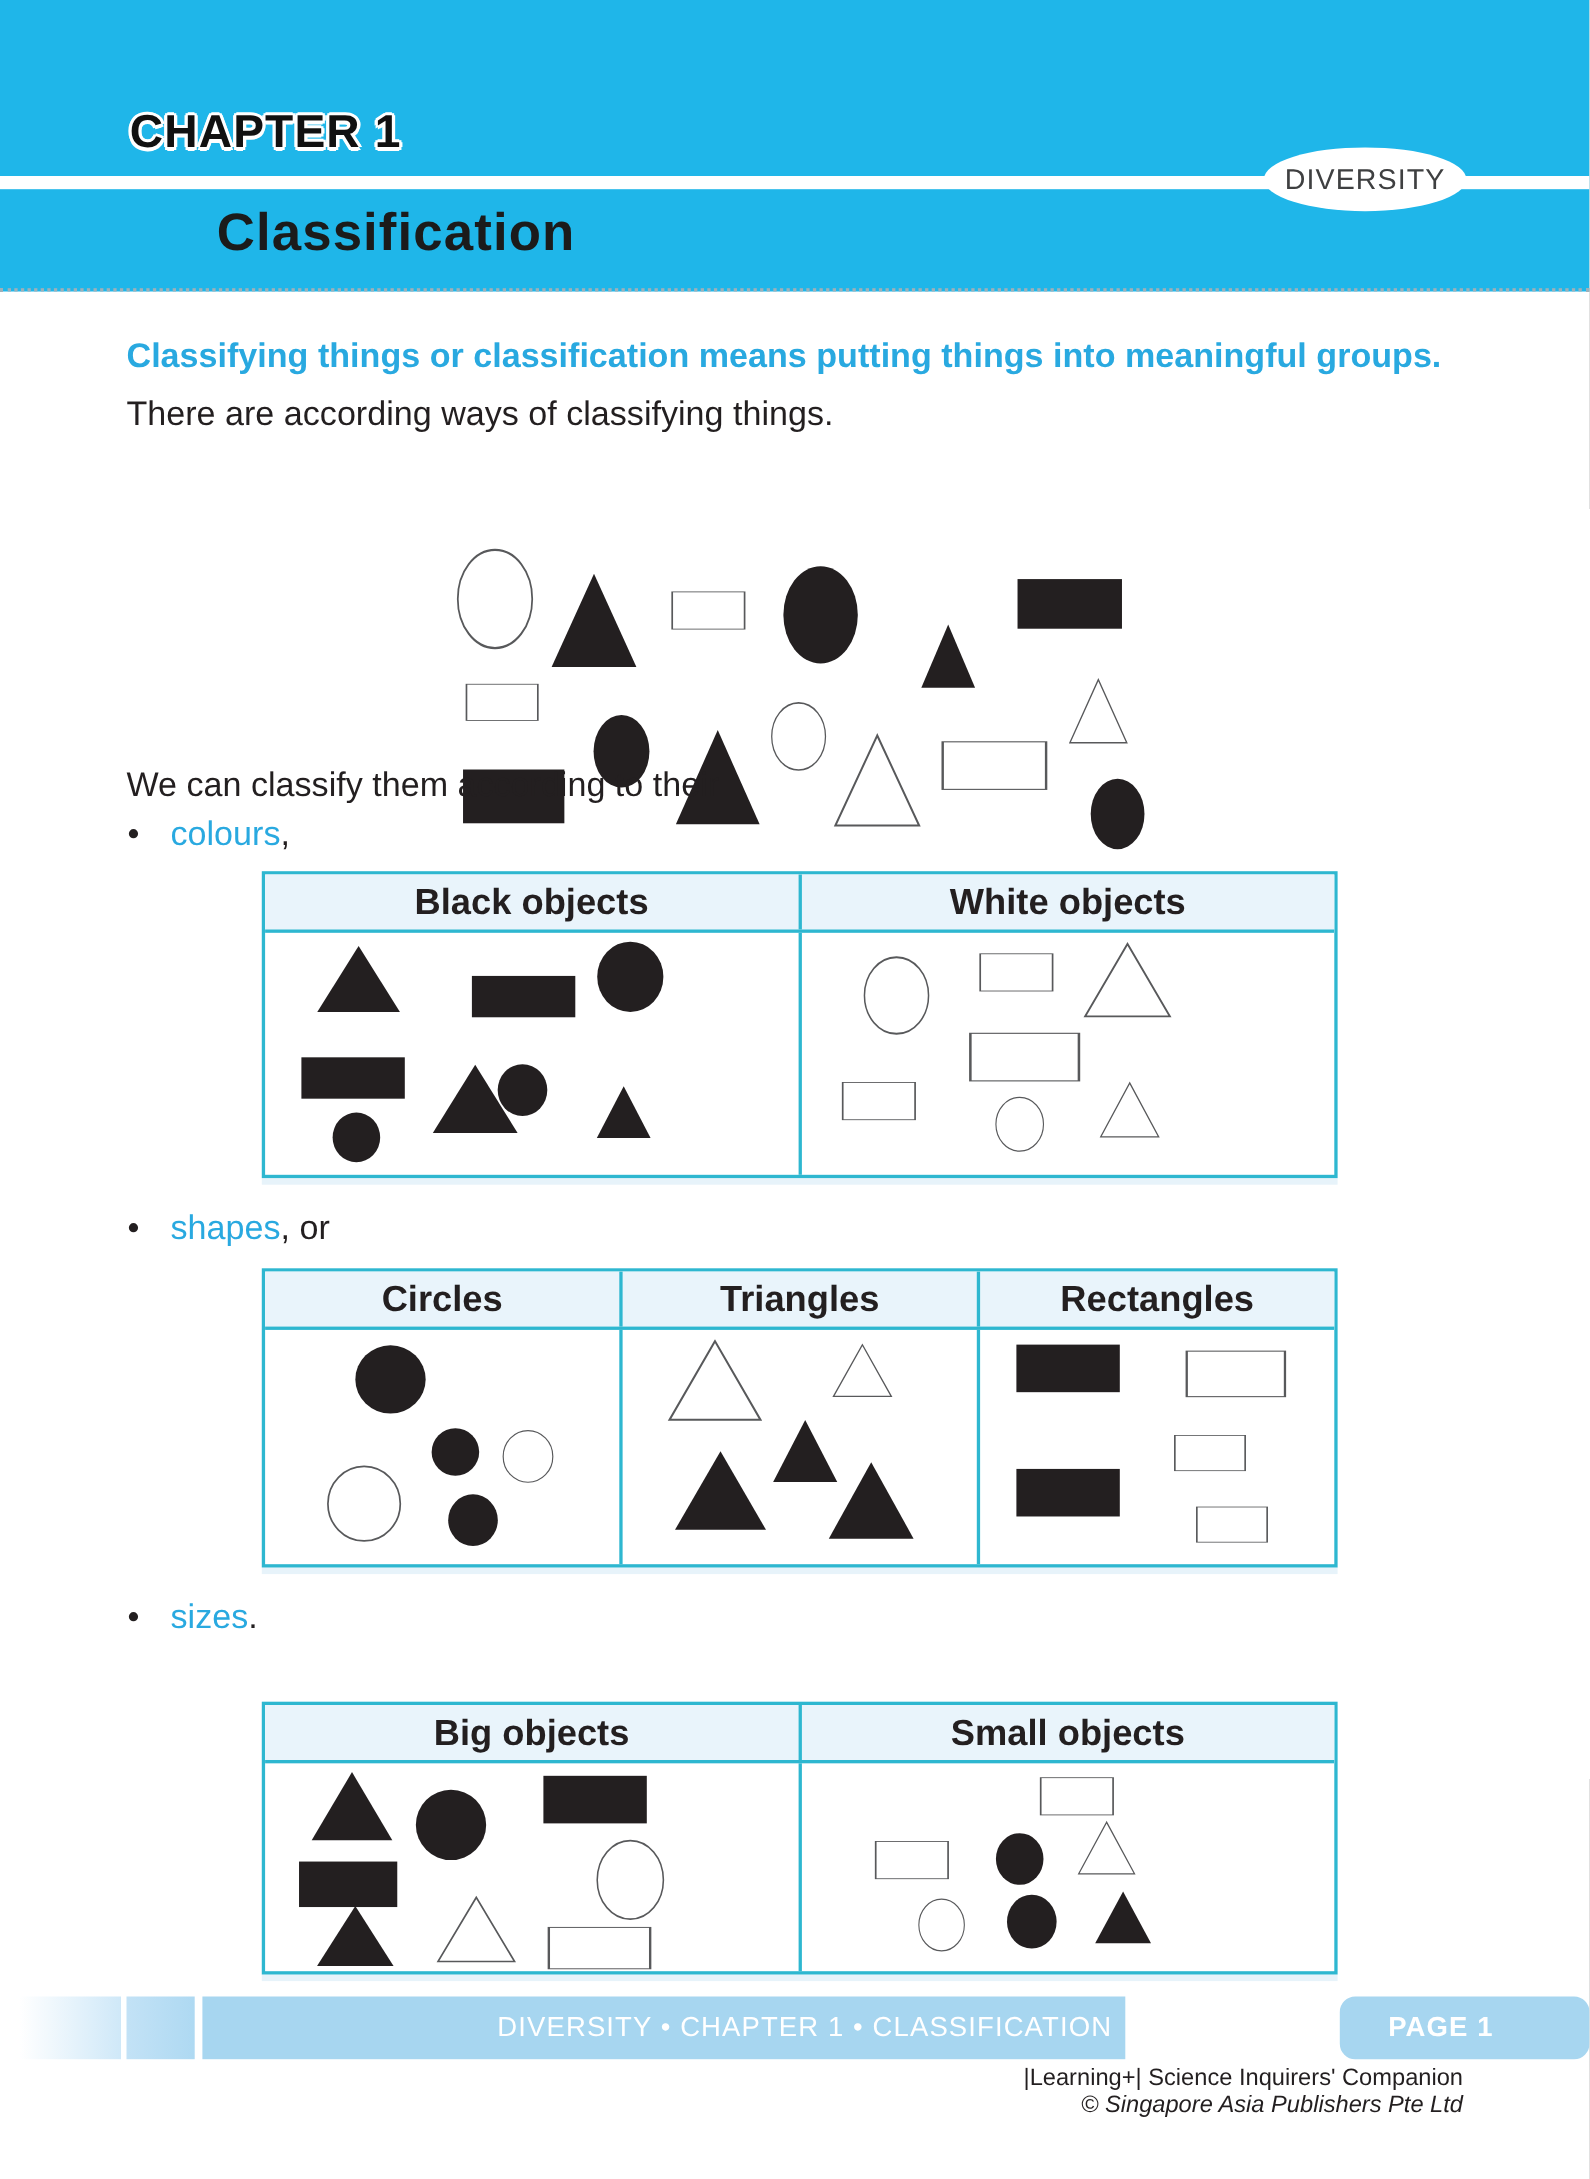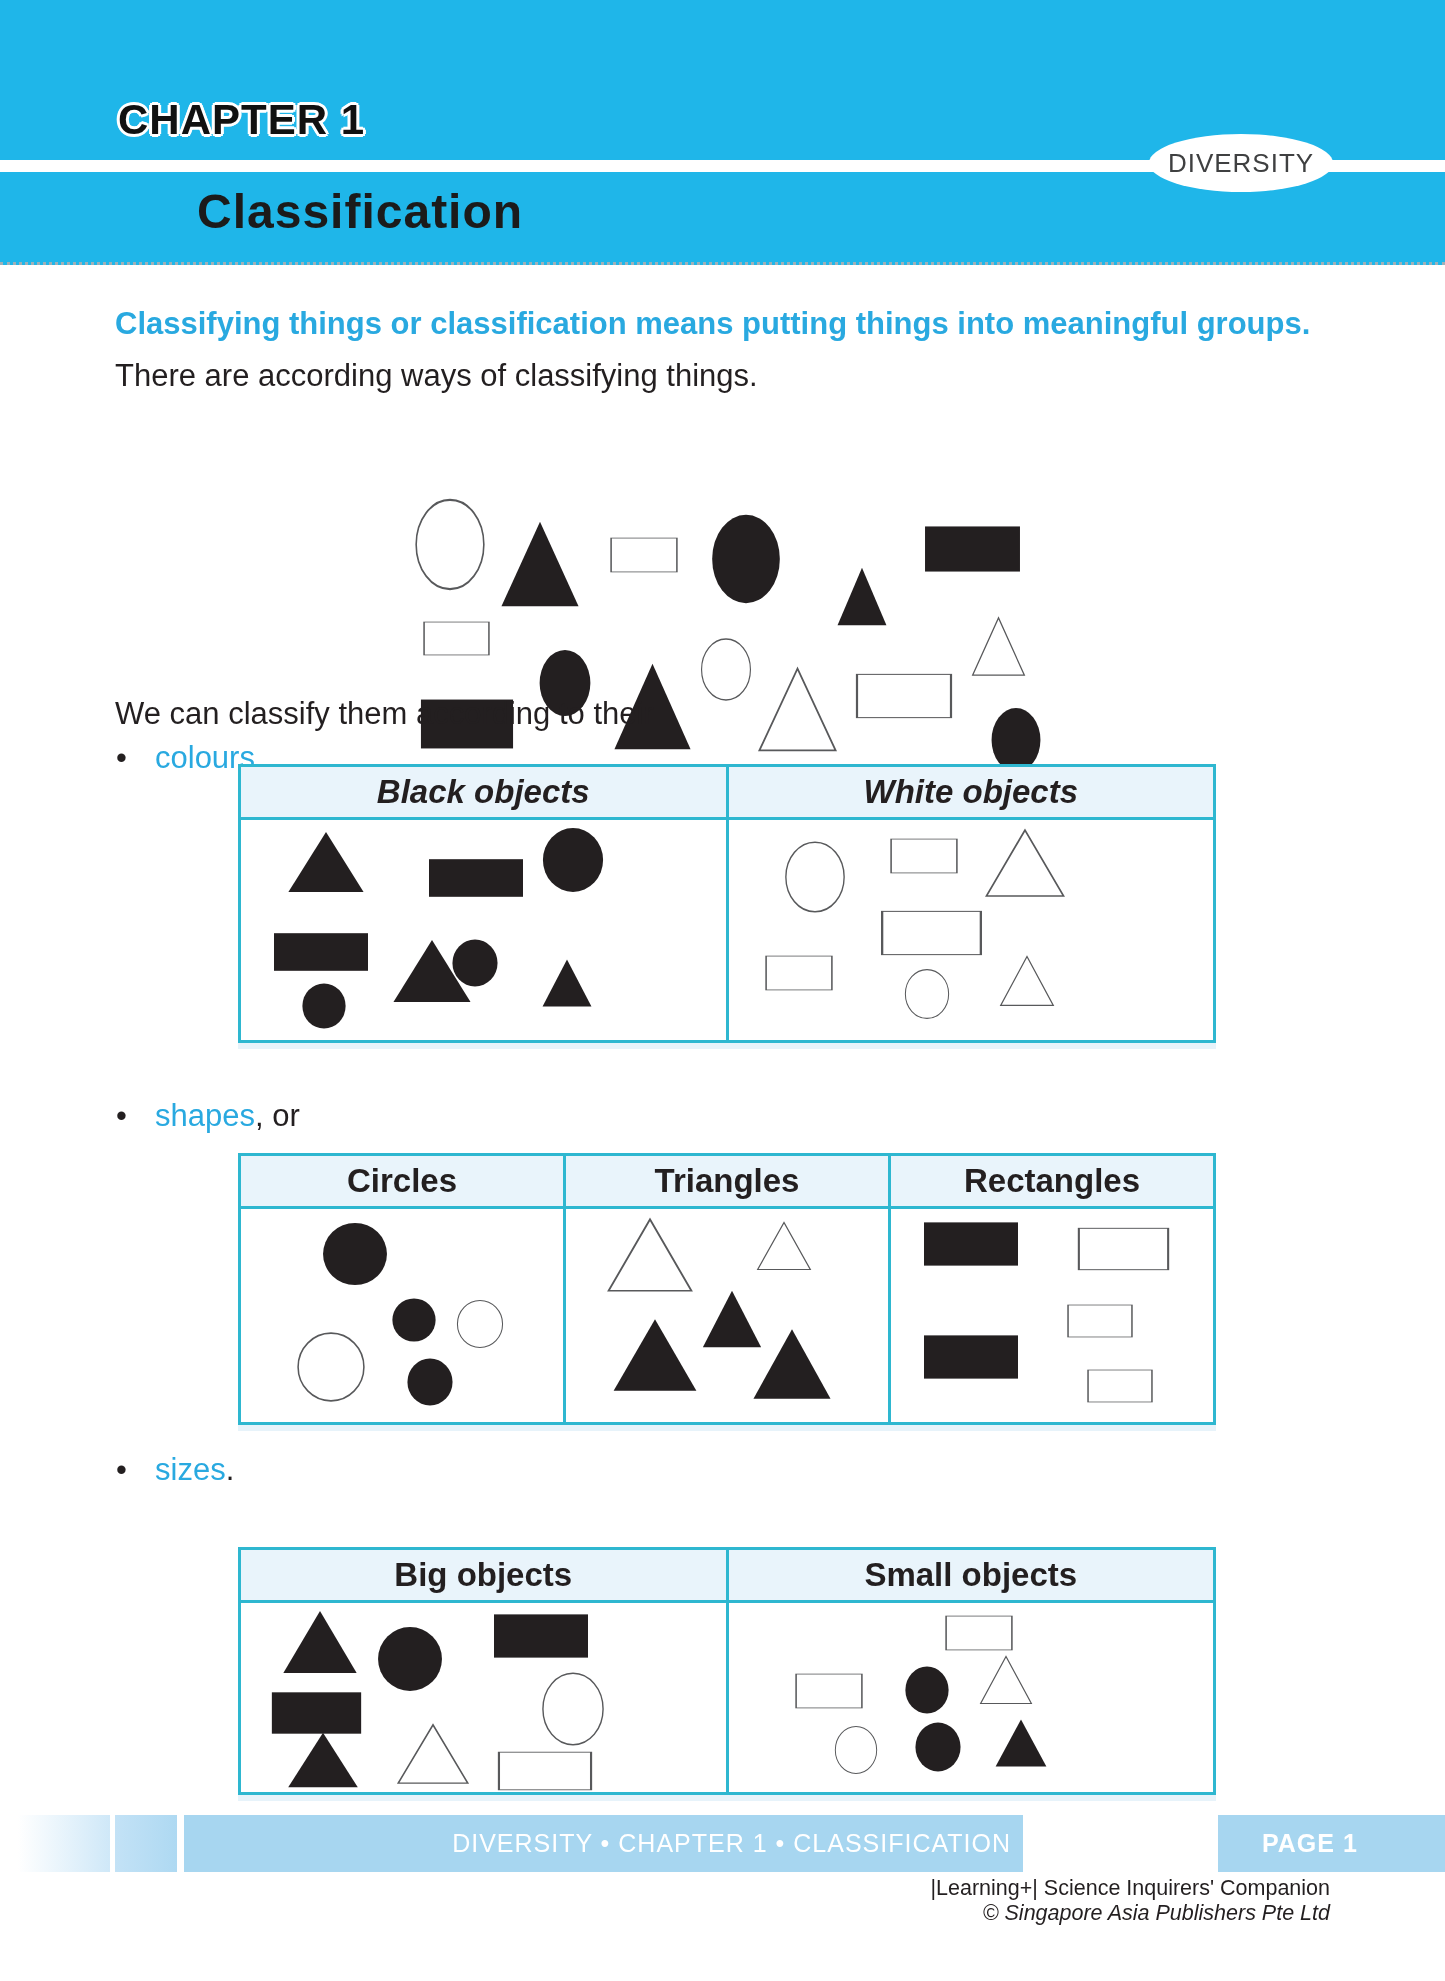--- a/index.html
+++ b/index.html
@@ -38,32 +38,32 @@
   .shape-box{position:absolute;overflow:visible;}
 
   
   .otable{position:absolute;left:238px;width:978px;border:3px solid var(--tableBorder);background:#ffffff;box-shadow:0 6px 0 0 #e7f3fa;}
   .otable .thead{display:flex;height:53px;background:var(--headBg);border-bottom:3px solid var(--tableBorder);}
   .otable .th{flex:1;display:flex;align-items:center;justify-content:center;font-size:33px;font-weight:bold;border-right:3px solid var(--tableBorder);}
   .otable .th:last-child{border-right:none;}
   .otable .tbody{display:flex;}
   .otable .td{flex:1;position:relative;border-right:3px solid var(--tableBorder);}
   .otable .td:last-child{border-right:none;}
-  .table-colours{top:764px;font-style:italic;}  .table-colours .tbody{height:220px;}
+  .table-colours{top:792px;}  .table-colours .tbody{height:220px;}
   .table-shapes{top:1153px;}  .table-shapes .tbody{height:213px;}
   .table-sizes{top:1547px;}   .table-sizes .tbody{height:189px;}
 
   
   .footer-bar{position:absolute;top:1815px;left:0;width:1445px;height:57px;}
   .fb-grad1{position:absolute;left:18px;top:0;width:92px;height:57px;background:linear-gradient(to right,#ffffff,#cfe8f8);}
   .fb-grad2{position:absolute;left:115px;top:0;width:62px;height:57px;background:linear-gradient(to right,#c3e2f6,#aed9f2);}
   .fb-main{position:absolute;left:184px;top:0;width:839px;height:57px;background:var(--footerBar);
     display:flex;align-items:center;justify-content:flex-end;padding-right:12px;color:#ffffff;font-size:25px;letter-spacing:1px;}
   .fb-page{position:absolute;left:1218px;top:0;width:227px;height:57px;background:var(--footerBar);
-    display:flex;align-items:center;color:#ffffff;font-size:25px;font-weight:bold;padding-left:44px;letter-spacing:1px;}
+    display:flex;align-items:center;color:#ffffff;font-size:25px;font-weight:bold;padding-left:44px;letter-spacing:1px;border-radius:14px;}
   .credit{position:absolute;top:1876px;right:115px;text-align:right;font-size:21.5px;color:var(--ink);line-height:25px;}
   .credit .l2{font-style:italic;}
 </style>
 </head>
 <body>
 
 <div class="page">
 
   <div class="header-band">
     <div class="chapter-label">CHAPTER 1</div>

